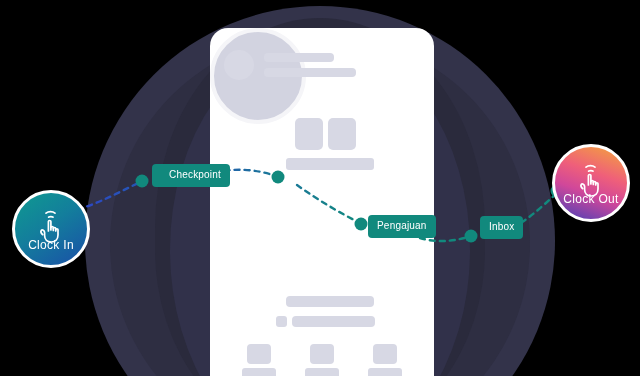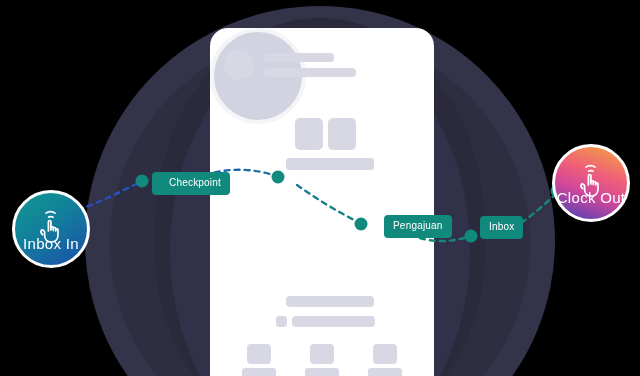--- a/index.html
+++ b/index.html
@@ -53,41 +53,41 @@
   .ph-stack .s1{position:absolute;left:11px;top:0;width:24px;height:20px;background:#d7d8e4;border-radius:4px;}
   .ph-stack .s2{position:absolute;left:6px;top:24px;width:34px;height:11px;background:#d7d8e4;border-radius:3px;}
   
   #paths{position:absolute;left:0;top:0;width:640px;height:376px;}
   
   .chip{
     position:absolute;background:#11897d;color:#ffffff;
     font-size:10px;line-height:10px;border-radius:4px;
     padding:6px 9px 7px 9px;white-space:nowrap;letter-spacing:.2px;
   }
-  #chip-checkpoint{left:152px;top:172px;padding-left:17px;}
+  #chip-checkpoint{left:152px;top:164px;padding-left:17px;}
   #chip-insiden{left:285px;top:165px;}
-  #chip-pengajuan{left:384px;top:215px;text-align:center;}
+  #chip-pengajuan{left:368px;top:215px;text-align:center;}
   #chip-inbox{left:480px;top:216px;}
   
   .clockbtn{
     position:absolute;border-radius:50%;border:3px solid #ffffff;
     box-sizing:border-box;color:#fff;text-align:center;
   }
   #clock-in{
     left:12px;top:190px;width:78px;height:78px;
     background:linear-gradient(145deg,#0f9a90 0%,#137e9c 45%,#1a4fa8 100%);
   }
   #clock-out{
     left:552px;top:144px;width:78px;height:78px;
     background:linear-gradient(200deg,#f3a63a 0%,#ef5f7a 38%,#d0479a 62%,#4340b8 100%);
   }
   .clockbtn .hand{position:absolute;left:50%;top:17px;transform:translateX(-50%);}
   .clockbtn .cap{
     position:absolute;left:0;right:0;bottom:13px;
-    font-size:15px;letter-spacing:.3px;
+    font-size:12px;letter-spacing:.3px;
   }
 </style>
 </head>
 <body>
 
 <div id="stage">
 
   <div class="bg-circle" id="bg-outer"></div>
   <div class="bg-circle" id="bg-mid"></div>
   <div class="bg-circle" id="bg-inner"></div>
@@ -164,21 +164,21 @@
     <span class="hand">
       <svg width="32" height="34" viewBox="0 0 32 34" fill="none" stroke="#ffffff" stroke-width="1.7" stroke-linecap="round" stroke-linejoin="round">
         <path d="M11 3.2 C13.4 1.2 17.6 1.2 20 3.2"></path>
         <path d="M13.6 7.2 C14.6 6.3 17 6.3 18 7.2"></path>
         <path d="M13.4 21 L13.4 11.6 C13.4 10.1 15.9 10.1 15.9 11.6 L15.9 20"></path>
         <path d="M15.9 17.6 C15.9 16.2 18.3 16.2 18.3 17.6 L18.3 20.4"></path>
         <path d="M18.3 18.6 C18.3 17.3 20.7 17.3 20.7 18.6 L20.7 21"></path>
         <path d="M20.7 19.8 C20.7 18.6 23 18.6 23 19.8 L23 25 C23 29.4 20.2 32 16.3 32 C12.4 32 9.6 29.6 9.6 25.6 L9.6 22.6 C9.6 20.4 7.2 19.2 6.2 20.6 C5.4 21.8 6.4 23.4 7.6 24.6"></path>
       </svg>
     </span>
-    <span class="cap">Inbox In</span>
+    <span class="cap">Clock In</span>
   </div>
 
   <div class="clockbtn" id="clock-out">
     <span class="hand">
       <svg width="32" height="34" viewBox="0 0 32 34" fill="none" stroke="#ffffff" stroke-width="1.7" stroke-linecap="round" stroke-linejoin="round">
         <path d="M11 3.2 C13.4 1.2 17.6 1.2 20 3.2"></path>
         <path d="M13.6 7.2 C14.6 6.3 17 6.3 18 7.2"></path>
         <path d="M13.4 21 L13.4 11.6 C13.4 10.1 15.9 10.1 15.9 11.6 L15.9 20"></path>
         <path d="M15.9 17.6 C15.9 16.2 18.3 16.2 18.3 17.6 L18.3 20.4"></path>
         <path d="M18.3 18.6 C18.3 17.3 20.7 17.3 20.7 18.6 L20.7 21"></path>

